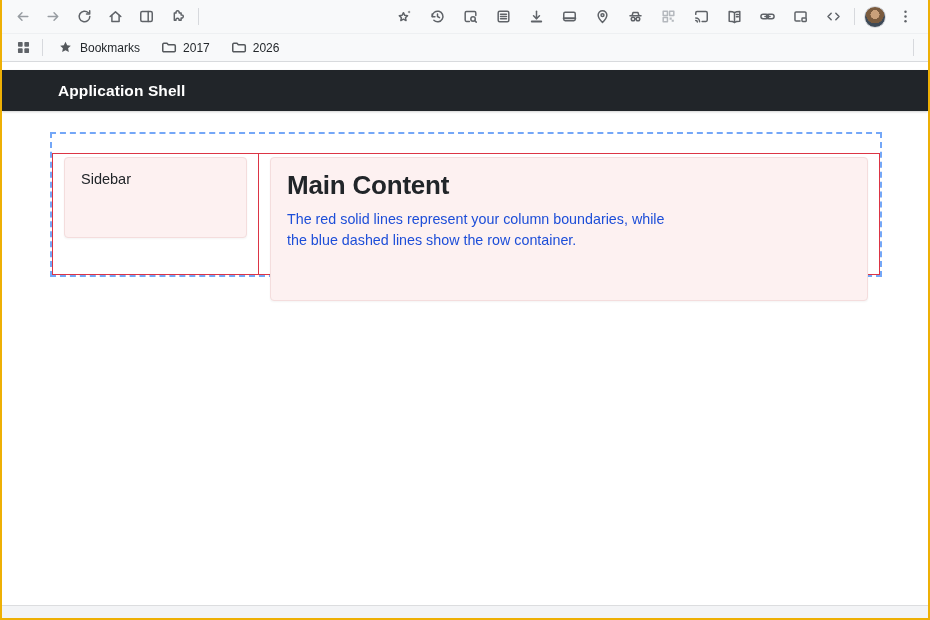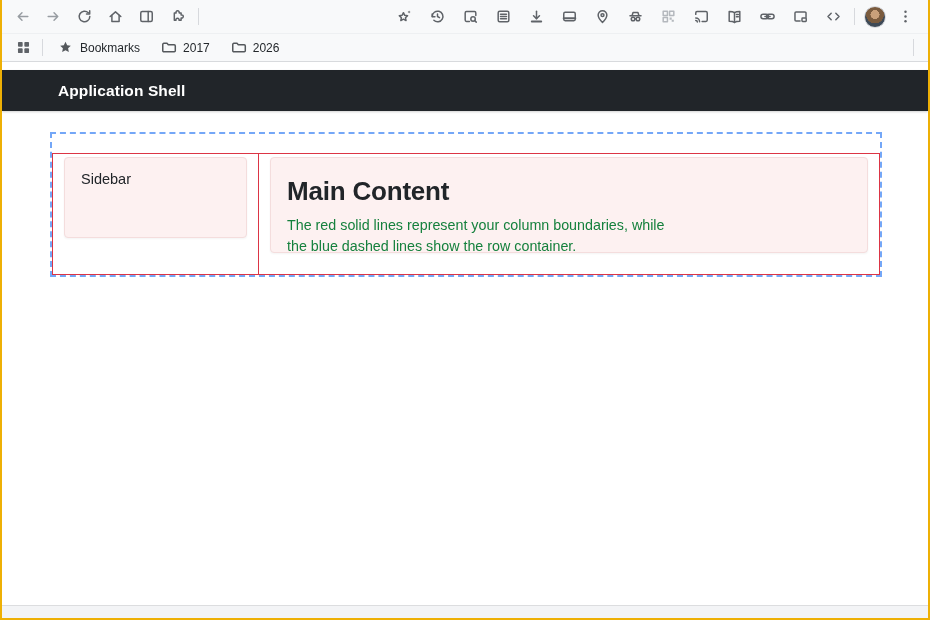--- a/index.html
+++ b/index.html
@@ -94,23 +94,23 @@
   .col-widgets{flex:0 0 25%;}
   .demo-card{
     background:var(--c-card);
     border:1px solid #f4dddd;
     border-radius:4px;
     box-shadow:0 1px 2px rgba(33,37,41,.05);
     padding:13px 16px;
     color:#212529;font-size:14.5px;
   }
   .card-small{height:81px;}
-  .card-main{height:96px;padding-top:18px;}
+  .card-main{height:144px;padding-top:12px;}
   .card-main h2{font-size:26px;font-weight:700;color:#212529;margin:0 0 8px 0;letter-spacing:-.2px;}
-  .card-main p{font-size:14.3px;line-height:1.5;color:#15803d;max-width:392px;}
+  .card-main p{font-size:14.3px;line-height:1.5;color:#1d4ed8;max-width:392px;}
   .page-bottom{
     flex:0 0 13px;background:#f3f4f6;border-top:1px solid #dcdddf;
   }
 </style>
 </head>
 <body>
 
 <div class="window">
 
   <div class="toolbar">

